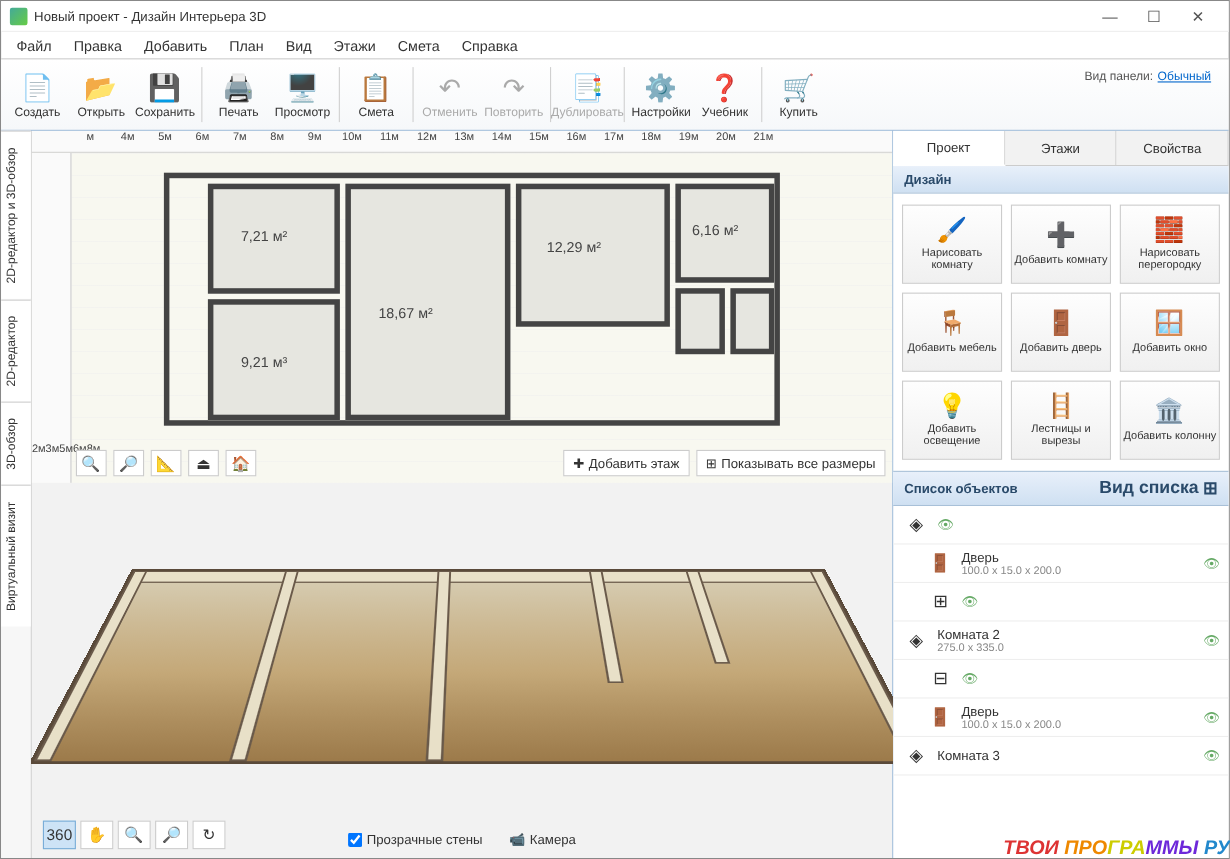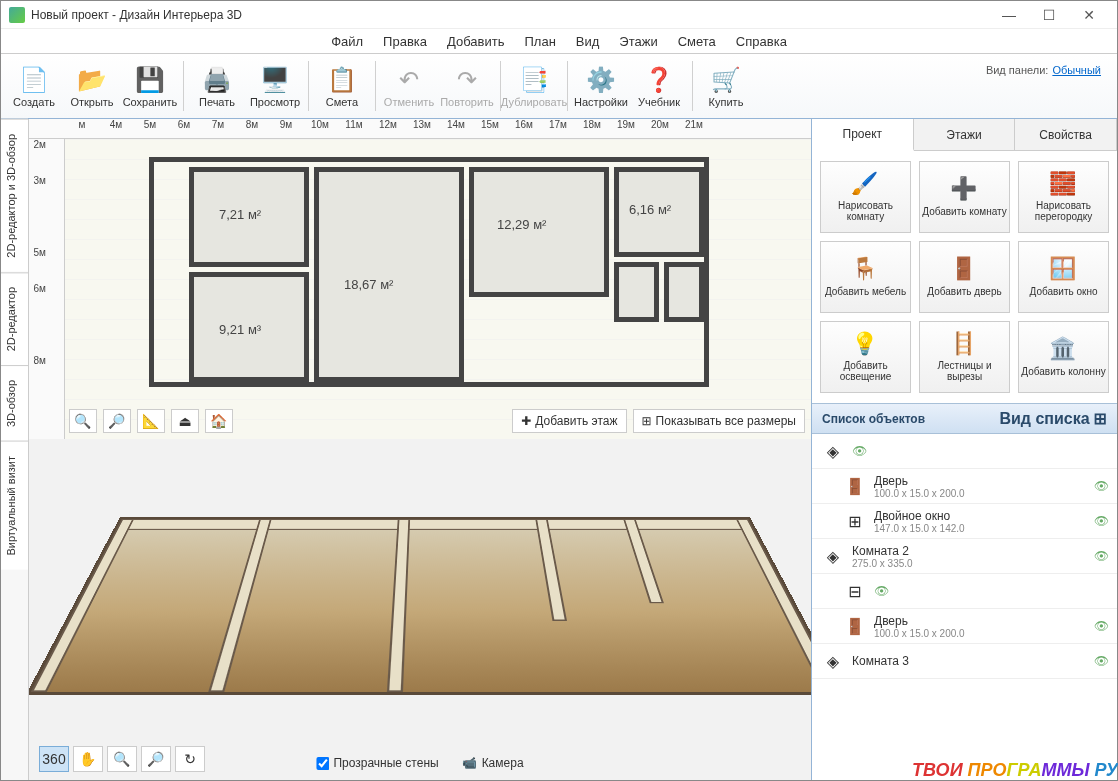--- a/index.html
+++ b/index.html
@@ -2,38 +2,38 @@
 <html><head>
 <meta charset="utf-8">
 <style>
 * { margin: 0; padding: 0; box-sizing: border-box; font-family: 'Segoe UI', Tahoma, sans-serif; }
 body { width: 1118px; height: 781px; background: #fff; overflow: hidden; font-size: 12px; color: #333; border: 1px solid #888; }
 .titlebar { height: 28px; display: flex; align-items: center; padding: 0 8px; background: #fff; border-bottom: 1px solid #eee; }
 .titlebar .app-icon { width: 16px; height: 16px; background: linear-gradient(135deg,#4a9,#6c4); border-radius: 2px; margin-right: 6px; }
 .titlebar .title { font-size: 12px; color: #333; }
 .titlebar .win-controls { margin-left: auto; display: flex; gap: 0; }
 .titlebar .win-controls div { width: 40px; height: 28px; display: flex; align-items: center; justify-content: center; font-size: 14px; color: #555; cursor: default; }
-.menubar { height: 24px; display: flex; align-items: center; padding: 0 6px; gap: 4px; font-size: 13px; justify-content: center; }
+.menubar { height: 24px; display: flex; align-items: center; padding: 0 6px; gap: 4px; font-size: 13px; }
 .menubar span { padding: 2px 8px; cursor: default; }
 .toolbar { height: 66px; display: flex; align-items: center; padding: 2px 4px; border-top: 1px solid #ccc; border-bottom: 1px solid #94b4d6; background: linear-gradient(#fff,#f6f8fa); }
 .toolbar .tbtn { width: 58px; height: 60px; display: flex; flex-direction: column; align-items: center; justify-content: center; font-size: 11px; color: #333; cursor: default; }
 .toolbar .tbtn.disabled { color: #aaa; }
 .toolbar .tbtn .icon { width: 32px; height: 32px; display: flex; align-items: center; justify-content: center; font-size: 24px; }
 .toolbar .sep { width: 1px; height: 50px; background: #d0d0d0; margin: 0 4px; }
 .toolbar .panel-mode { margin-left: auto; font-size: 11px; color: #555; padding-right: 12px; display: flex; gap: 4px; align-items: center; margin-top: -32px; }
 .toolbar .panel-mode a { color: #0066cc; text-decoration: underline; }
 .workspace { display: flex; height: calc(100% - 118px); }
 .left-tabs { width: 28px; display: flex; flex-direction: column; background: #f7f7f7; border-right: 1px solid #ccc; }
 .left-tabs .vtab { writing-mode: vertical-rl; transform: rotate(180deg); padding: 14px 4px; font-size: 11px; text-align: center; border-bottom: 1px solid #ccc; cursor: default; background: #fff; }
 .left-tabs .vtab.active { background: #fff; font-weight: 500; }
 .center { flex: 1; display: flex; flex-direction: column; position: relative; background: #fff; }
 .ruler-h { height: 20px; background: #fafafa; border-bottom: 1px solid #ccc; display: flex; font-size: 10px; color: #444; padding-left: 36px; }
 .ruler-h span { width: 34px; text-align: center; }
 .plan-area { height: 300px; position: relative; background: repeating-linear-gradient(0deg,#f8f8f0,#f8f8f0 19px,#eee 20px), repeating-linear-gradient(90deg,#f8f8f0,#f8f8f0 19px,#eee 20px); overflow: hidden; }
-.plan-area .ruler-v { position: absolute; left: 0; top: 0; width: 36px; height: 100%; background: #fafafa; border-right: 1px solid #ccc; display: flex; flex-direction: column; font-size: 10px; color: #444; align-items: flex-end; padding-right: 18px; }
+.plan-area .ruler-v { position: absolute; left: 0; top: 0; width: 36px; height: 100%; background: #fafafa; border-right: 1px solid #ccc; display: flex; flex-direction: row; font-size: 10px; color: #444; align-items: flex-end; padding-right: 18px; }
 .plan-area .ruler-v span { height: 36px; }
 .floorplan { position: absolute; left: 120px; top: 18px; width: 560px; height: 230px; }
 .floorplan .room { position: absolute; border: 5px solid #444; background: #e6e6e0; }
 .floorplan .label { position: absolute; font-size: 13px; color: #444; }
 .plan-tools { position: absolute; left: 40px; bottom: 6px; display: flex; gap: 6px; align-items: center; }
 .plan-tools .btn { width: 28px; height: 24px; border: 1px solid #ccc; background: #fff; display: flex; align-items: center; justify-content: center; font-size: 14px; }
 .plan-actions { position: absolute; right: 6px; bottom: 6px; display: flex; gap: 6px; }
 .plan-actions .abtn { border: 1px solid #ccc; background: #fff; padding: 4px 8px; font-size: 12px; display: flex; align-items: center; gap: 4px; }
 .view3d { flex: 1; background: #f2f2f2; position: relative; overflow: hidden; }
 .view3d .render { position: absolute; left: 50px; top: 20px; right: 20px; bottom: 50px; background: linear-gradient(180deg,#d8d0b8 0%,#c4a878 60%,#9c7a4a 100%); transform: perspective(800px) rotateX(50deg); border: 3px solid #5a4a3a; }
@@ -250,20 +250,21 @@
         <label>📹 <span>Камера</span></label>
       </div>
     </div>
   </div>
   <div class="right-panel">
     <div class="rp-tabs" id="rp-tabs">
         <div class="tab active">Проект</div>
         <div class="tab">Этажи</div>
         <div class="tab">Свойства</div>
       </div>
+    <div class="rp-section-title">Дизайн</div>
     <div class="tool-grid" id="tool-grid">
         <div class="tool">
           <div class="ticon">🖌️</div>
           <div>Нарисовать комнату</div>
         </div>
         <div class="tool">
           <div class="ticon">➕</div>
           <div>Добавить комнату</div>
         </div>
         <div class="tool">
@@ -307,24 +308,20 @@
         <div class="obj-item indent">
           <div class="oicon">🚪</div>
           <div class="oinfo">
             <div class="oname">Дверь</div>
             <div class="osize">100.0 x 15.0 x 200.0</div>
           </div>
           <div class="oeye">👁</div>
         </div>
         <div class="obj-item indent">
           <div class="oicon">⊞</div>
-          <div class="oinfo">
-            <div class="oname">Двойное окно</div>
-            <div class="osize">147.0 x 15.0 x 142.0</div>
-          </div>
           <div class="oeye">👁</div>
         </div>
         <div class="obj-item">
           <div class="oicon">◈</div>
           <div class="oinfo">
             <div class="oname">Комната 2</div>
             <div class="osize">275.0 x 335.0</div>
           </div>
           <div class="oeye">👁</div>
         </div>

